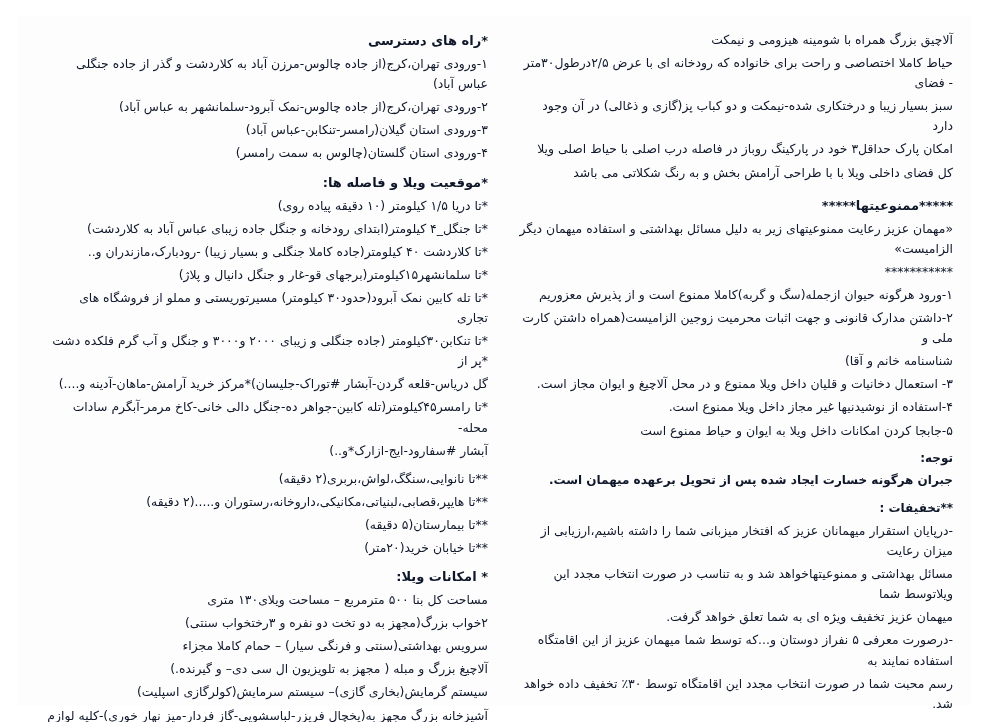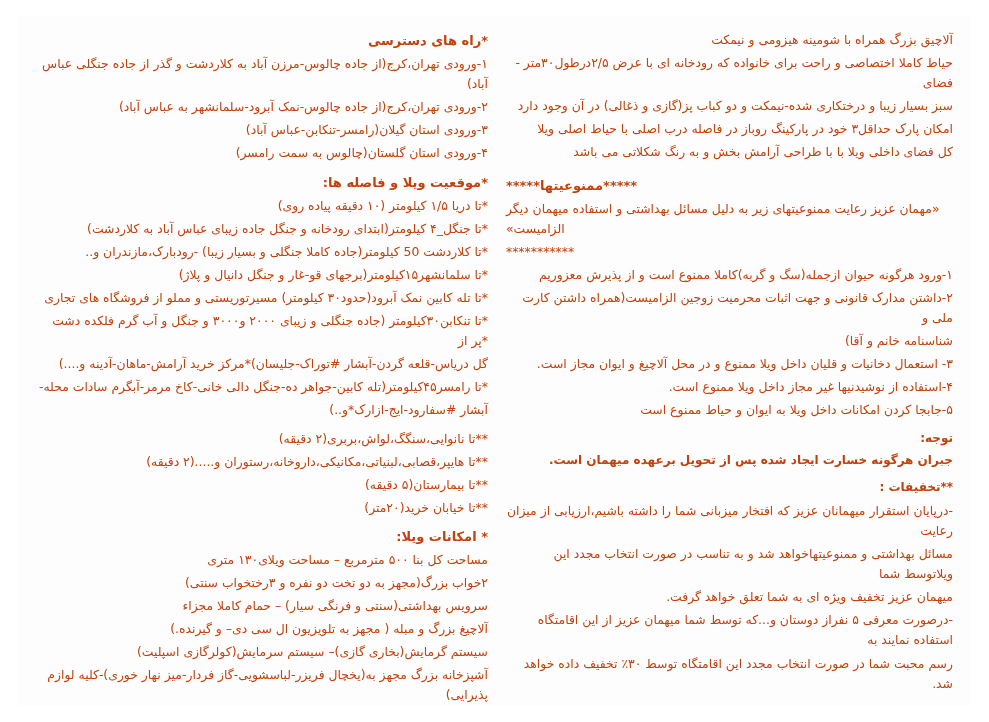--- a/index.html
+++ b/index.html
@@ -51,28 +51,28 @@
     width: 468px;
     padding-left: 10px;
     padding-right: 4px;
   }
   .col-left {
     width: 471px;
     padding-right: 8px;
     padding-left: 2px;
   }
   p {
-    margin: 0 0 3px 0;
+    margin: 0 0 3px 12px;
     font-size: 12.4px;
     line-height: 1.62;
-    color: #c2410c;
+    color: #0f172a;
     letter-spacing: 0;
   }
   .bold { font-weight: normal; }
-  .center { text-align: left; }
+  .center { text-align: right; }
   .heading {
     font-weight: bold;
     font-size: 13px;
   }
   .bigger {
     font-size: 12px;
     font-weight: bold;
   }
   .spacer-sm { height: 5px; }
   .spacer-md { height: 9px; }
@@ -126,21 +126,21 @@
         <p>۱-ورودی تهران،کرج(از جاده چالوس-مرزن آباد به کلاردشت و گذر از جاده جنگلی عباس آباد)</p>
         <p>۲-ورودی تهران،کرج(از جاده چالوس-نمک آبرود-سلمانشهر به عباس آباد)</p>
         <p>۳-ورودی استان گیلان(رامسر-تنکابن-عباس آباد)</p>
         <p>۴-ورودی استان گلستان(چالوس به سمت رامسر)</p>
 
         <div class="spacer-sm"></div>
 
         <p class="bold heading">*موقعیت ویلا و فاصله ها:</p>
         <p>*تا دریا ۱/۵ کیلومتر (۱۰ دقیقه پیاده روی)</p>
         <p>*تا جنگل_۴ کیلومتر(ابتدای رودخانه و جنگل جاده زیبای عباس آباد به کلاردشت)</p>
-        <p>*تا کلاردشت 50 کیلومتر(جاده کاملا جنگلی و بسیار زیبا)  -رودبارک،مازندران و..</p>
+        <p>*تا کلاردشت ۴۰ کیلومتر(جاده کاملا جنگلی و بسیار زیبا)  -رودبارک،مازندران و..</p>
         <p>*تا سلمانشهر۱۵کیلومتر(برجهای قو-غار و جنگل دانیال و پلاژ)</p>
         <p class="bold">*تا تله کابین نمک آبرود(حدود۳۰ کیلومتر)  مسیرتوریستی و مملو از فروشگاه های تجاری</p>
         <p>*تا تنکابن۳۰کیلومتر (جاده جنگلی و زیبای ۲۰۰۰ و۳۰۰۰ و جنگل و آب گرم فلکده دشت *پر از</p>
         <p>گل دریاس-قلعه گردن-آبشار #توراک-جلیسان)*مرکز خرید آرامش-ماهان-آدینه و....)</p>
         <p>*تا رامسر۴۵کیلومتر(تله کابین-جواهر ده-جنگل دالی خانی-کاخ مرمر-آبگرم سادات محله-</p>
         <p>آبشار #سفارود-ایج-ازارک*و..)</p>
 
         <div class="spacer-sm"></div>
 
         <p>**تا نانوایی،سنگگ،لواش،بربری(۲ دقیقه)</p>

